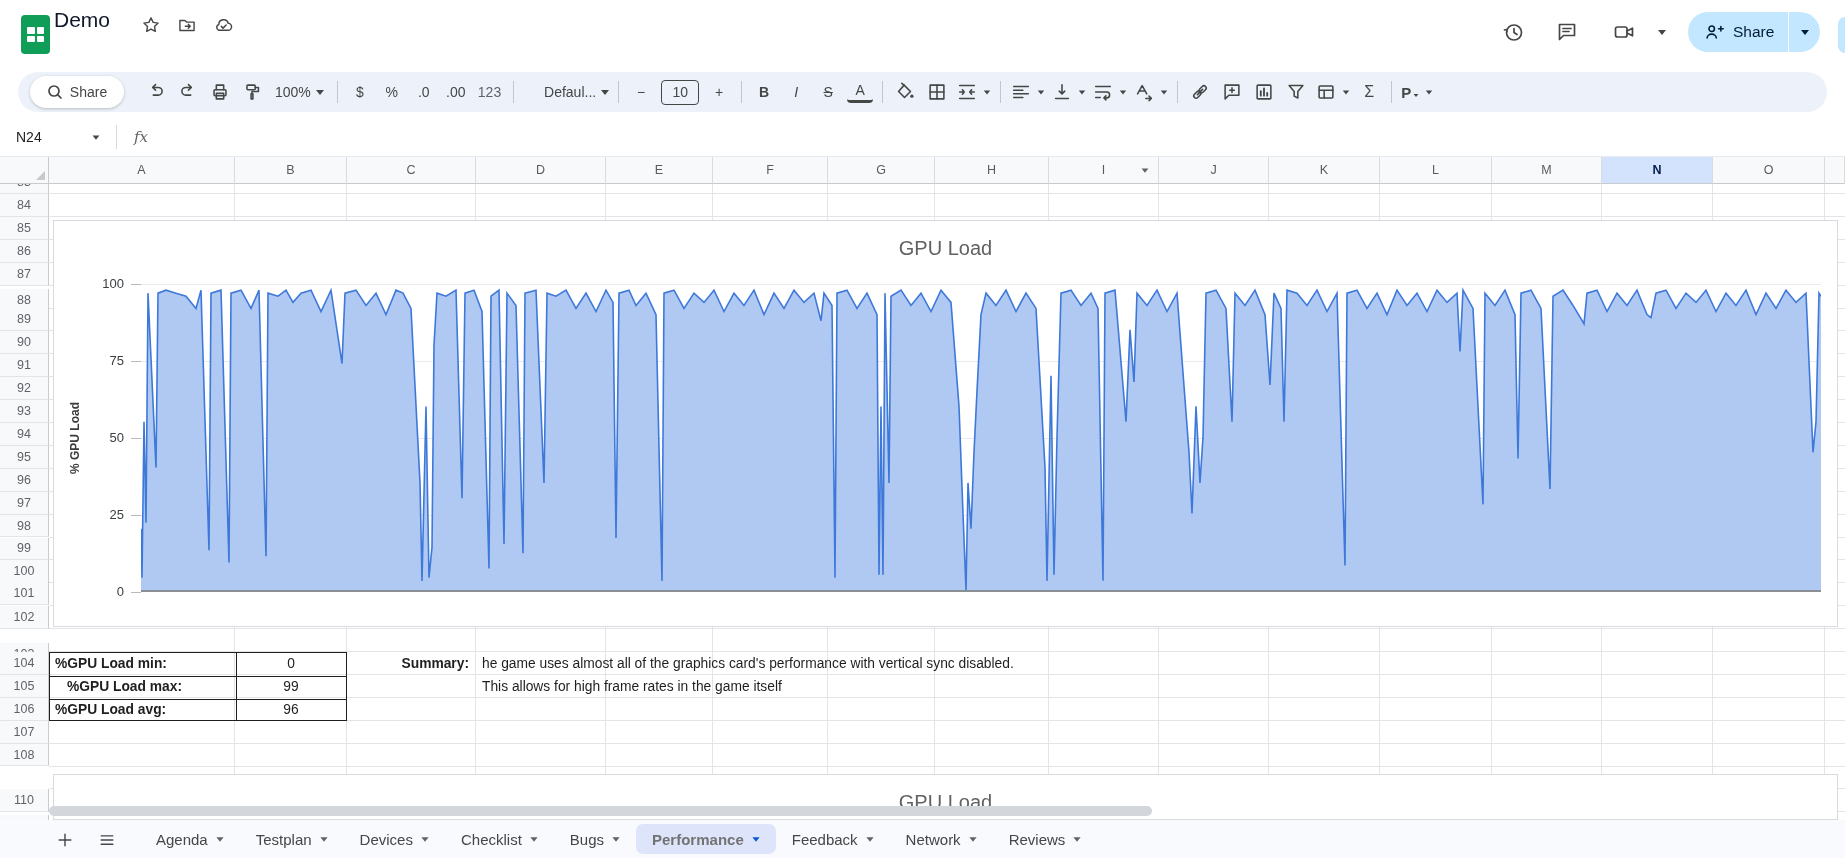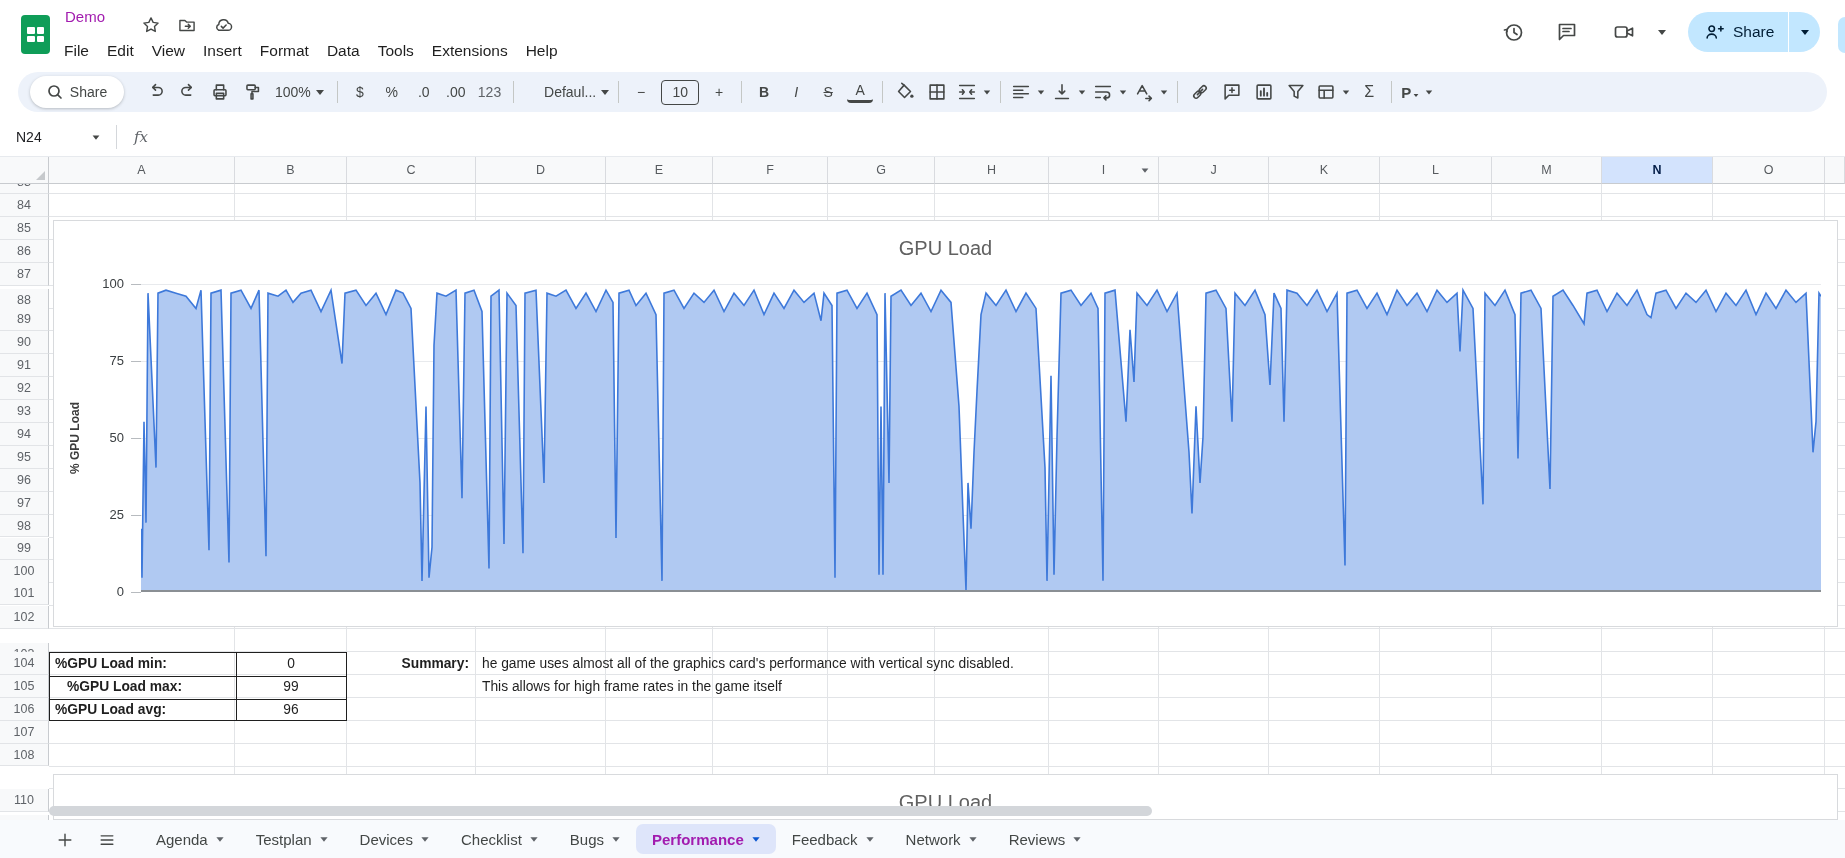--- a/index.html
+++ b/index.html
@@ -5,21 +5,21 @@
   * { margin:0; padding:0; box-sizing:border-box; }
   html,body { width:1845px; height:858px; overflow:hidden; background:#fff;
     font-family:"Liberation Sans","DejaVu Sans",sans-serif; color:#202124; }
   svg.ic { display:block; stroke:#444746; fill:none; stroke-width:1.7; stroke-linecap:round; stroke-linejoin:round; }
   .tri { width:0;height:0;border-left:4.5px solid transparent;border-right:4.5px solid transparent;border-top:5px solid #444746; display:inline-block; }
   
   #topbar { position:absolute; left:0; top:0; width:1845px; height:70px; background:#fff; }
   #logo { position:absolute; left:21px; top:15px; width:29px; height:39px; background:#0f9d58; border-radius:4px; }
   #logo .grid2 { position:absolute; left:6px; top:12px; width:17px; height:15px; display:grid; grid-template-columns:1fr 1fr; grid-template-rows:1fr 1fr; gap:2px; }
   #logo .grid2 div { background:#fff; border-radius:1px; }
-  #doc-title { position:absolute; left:65px; top:8px; font-size:15px; color:#a21caf; }
+  #doc-title { position:absolute; left:54px; top:8px; font-size:21px; color:#0f172a; }
   .title-ic { position:absolute; top:14px; width:22px; height:22px; display:flex; align-items:center; justify-content:center; }
   #menubar { position:absolute; left:55px; top:39px; display:flex; }
   #menubar .menu-item { padding:3px 9px; font-size:15.5px; color:#1f1f1f; border-radius:8px; cursor:pointer; }
   .iconbtn { position:absolute; width:40px; height:40px; top:12px; display:flex; align-items:center; justify-content:center; border-radius:50%; }
   #share-btn { position:absolute; left:1688px; top:12px; width:132px; height:40px; background:#c2e7ff; border-radius:20px; display:flex; align-items:center; }
   #share-btn .lbl { font-size:15.5px; color:#001d35; font-weight:500; margin-left:8px; }
   #share-btn .divider { width:1px; height:40px; background:#fff; margin-left:14px; }
   #share-btn .tri { border-top-color:#001d35; margin-left:12px; }
   #edge-sliver { position:absolute; left:1838px; top:17px; width:7px; height:36px; background:#c2e7ff; border-radius:18px 0 0 18px; }
   
@@ -65,21 +65,21 @@
   .ticklbl { position:absolute; width:70px; text-align:right; font-size:13px; color:#3c4043; height:18px; line-height:18px; }
   .tickmark { position:absolute; width:10px; height:1px; background:#b7bbbf; left:77px; }
   #hscroll { position:absolute; left:0px; top:622px; width:1103px; height:10px; background:#d3d6da; border-radius:5px; z-index:7; }
   
   #tabbar { position:absolute; left:0; top:820px; width:1845px; height:38px; background:#f8fafd; }
   #add-sheet { position:absolute; left:52px; top:7px; width:26px; height:26px; display:flex; align-items:center; justify-content:center; }
   #all-sheets { position:absolute; left:94px; top:7px; width:26px; height:26px; display:flex; align-items:center; justify-content:center; }
   #tabs { position:absolute; left:140px; top:4px; height:30px; display:flex; align-items:center; }
   .tab { height:30px; display:flex; align-items:center; gap:8px; padding:0 16px; font-size:15px; color:#434746; border-radius:7px; }
   .tab .tri { border-top-color:#5f6368; transform:scale(.9); }
-  .tab.active { background:#dee5fa; color:#a21caf; font-weight:600; }
+  .tab.active { background:#dee5fa; color:#737373; font-weight:600; }
   .tab.active .tri { border-top-color:#0b57d0; }
 </style>
 </head>
 <body>
 
 <div id="topbar">
   <div id="logo">
       <div class="grid2">
         <div></div>
         <div></div>
@@ -98,31 +98,20 @@
         <path d="M3.5,6.5 h6 l2,2 h9 v10 h-17 Z"></path>
         <path d="M10,13.5 h6 m-2.5,-2.5 l2.5,2.5 -2.5,2.5"></path>
       </svg>
   </div>
   <div class="title-ic" style="left:212px">
     <svg class="ic" width="21" height="21" viewBox="0 0 24 24">
         <path d="M6.5,17.5 h10.5 a4,4 0 0 0 0.4,-8 a5.5,5.5 0 0 0 -10.8,1.3 a3.6,3.6 0 0 0 -0.1,6.7 Z"></path>
         <path d="M9.5,13 l2,2 3.5,-3.5"></path>
       </svg>
   </div>
-  <div id="menubar">
-      <div class="menu-item">File</div>
-      <div class="menu-item">Edit</div>
-      <div class="menu-item">View</div>
-      <div class="menu-item">Insert</div>
-      <div class="menu-item">Format</div>
-      <div class="menu-item">Data</div>
-      <div class="menu-item">Tools</div>
-      <div class="menu-item">Extensions</div>
-      <div class="menu-item">Help</div>
-    </div>
 
   <div class="iconbtn" style="left:1494px">
     <svg class="ic" width="24" height="24" viewBox="0 0 24 24">
         <circle cx="12" cy="12.5" r="7.5"></circle>
         <path d="M12,8.5 V12.5 L15,14.5"></path>
         <path d="M4.6,9.5 l-2.1,0.5 m2.1,-0.5 l0.4,2.1"></path>
       </svg>
   </div>
   <div class="iconbtn" style="left:1547px">
     <svg class="ic" width="24" height="24" viewBox="0 0 24 24">

